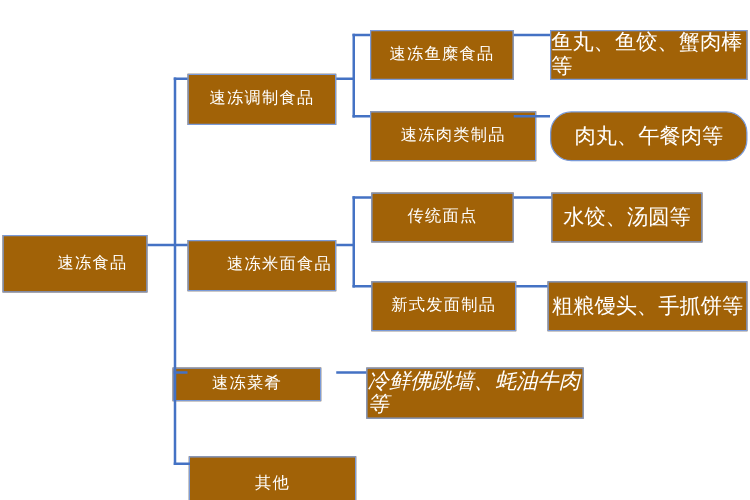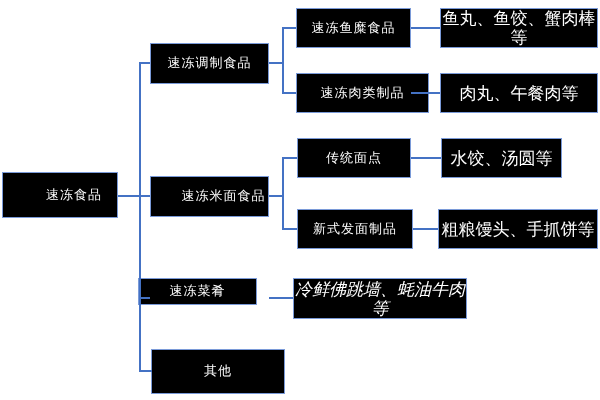--- a/index.html
+++ b/index.html
@@ -3,29 +3,29 @@
 <meta charset="utf-8">
 <style>
   html,body{margin:0;padding:0;background:#fff;}
   #stage{
     position:relative;width:600px;height:400px;background:#ffffff;
     font-family:"DejaVu Sans","Liberation Sans",sans-serif;
     overflow:hidden;
   }
   .node{
     position:absolute;
-    background:#000000;
+    background:#a16207;
     border:1px solid #7a9ad8;
     color:#ffffff;
     display:flex;align-items:center;justify-content:center;
-    text-align:center;
     font-size:13px;
     letter-spacing:1px;
     box-sizing:border-box;
     line-height:1.1;
+    margin-top:16px;
   }
   .node.small{font-size:17px;letter-spacing:0;}
   .line{position:absolute;background:#4472C4;}
   .line.h{height:2px;}
   .line.v{width:2px;}
 </style>
 </head>
 <body>
 
 <div id="stage">
@@ -36,21 +36,21 @@
   <div class="node" style="left:150px;top:176px;width:119px;height:41px;padding-left:28px;">速冻米面食品</div>
   <div class="node" style="left:138px;top:278px;width:119px;height:27px;">速冻菜肴</div>
   <div class="node" style="left:151px;top:349px;width:134px;height:45px;">其他</div>
 
   <div class="node" style="left:296px;top:8px;width:115px;height:40px;">速冻鱼糜食品</div>
   <div class="node" style="left:296px;top:73px;width:133px;height:40px;">速冻肉类制品</div>
   <div class="node" style="left:297px;top:138px;width:114px;height:40px;">传统面点</div>
   <div class="node" style="left:297px;top:209px;width:116px;height:40px;">新式发面制品</div>
 
   <div class="node small" style="left:440px;top:8px;width:158px;height:40px;">鱼丸、鱼饺、蟹肉棒等</div>
-  <div class="node small" style="left:440px;top:73px;width:158px;height:40px;">肉丸、午餐肉等</div>
+  <div class="node small" style="left:440px;top:73px;width:158px;height:40px;border-radius:17px;">肉丸、午餐肉等</div>
   <div class="node small" style="left:441px;top:138px;width:121px;height:40px;">水饺、汤圆等</div>
   <div class="node small" style="left:438px;top:209px;width:160px;height:40px;">粗粮馒头、手抓饼等</div>
   <div class="node small" style="left:293px;top:278px;width:174px;height:41px;font-style:italic;">冷鲜佛跳墙、蚝油牛肉等</div>
 
   <div class="line h" style="left:118px;top:195px;width:32px;"></div>
   <div class="line v" style="left:139px;top:62px;height:310px;"></div>
   <div class="line h" style="left:139px;top:62px;width:11px;"></div>
   <div class="line h" style="left:139px;top:297px;width:11px;"></div>
   <div class="line h" style="left:139px;top:370px;width:13px;"></div>
 

